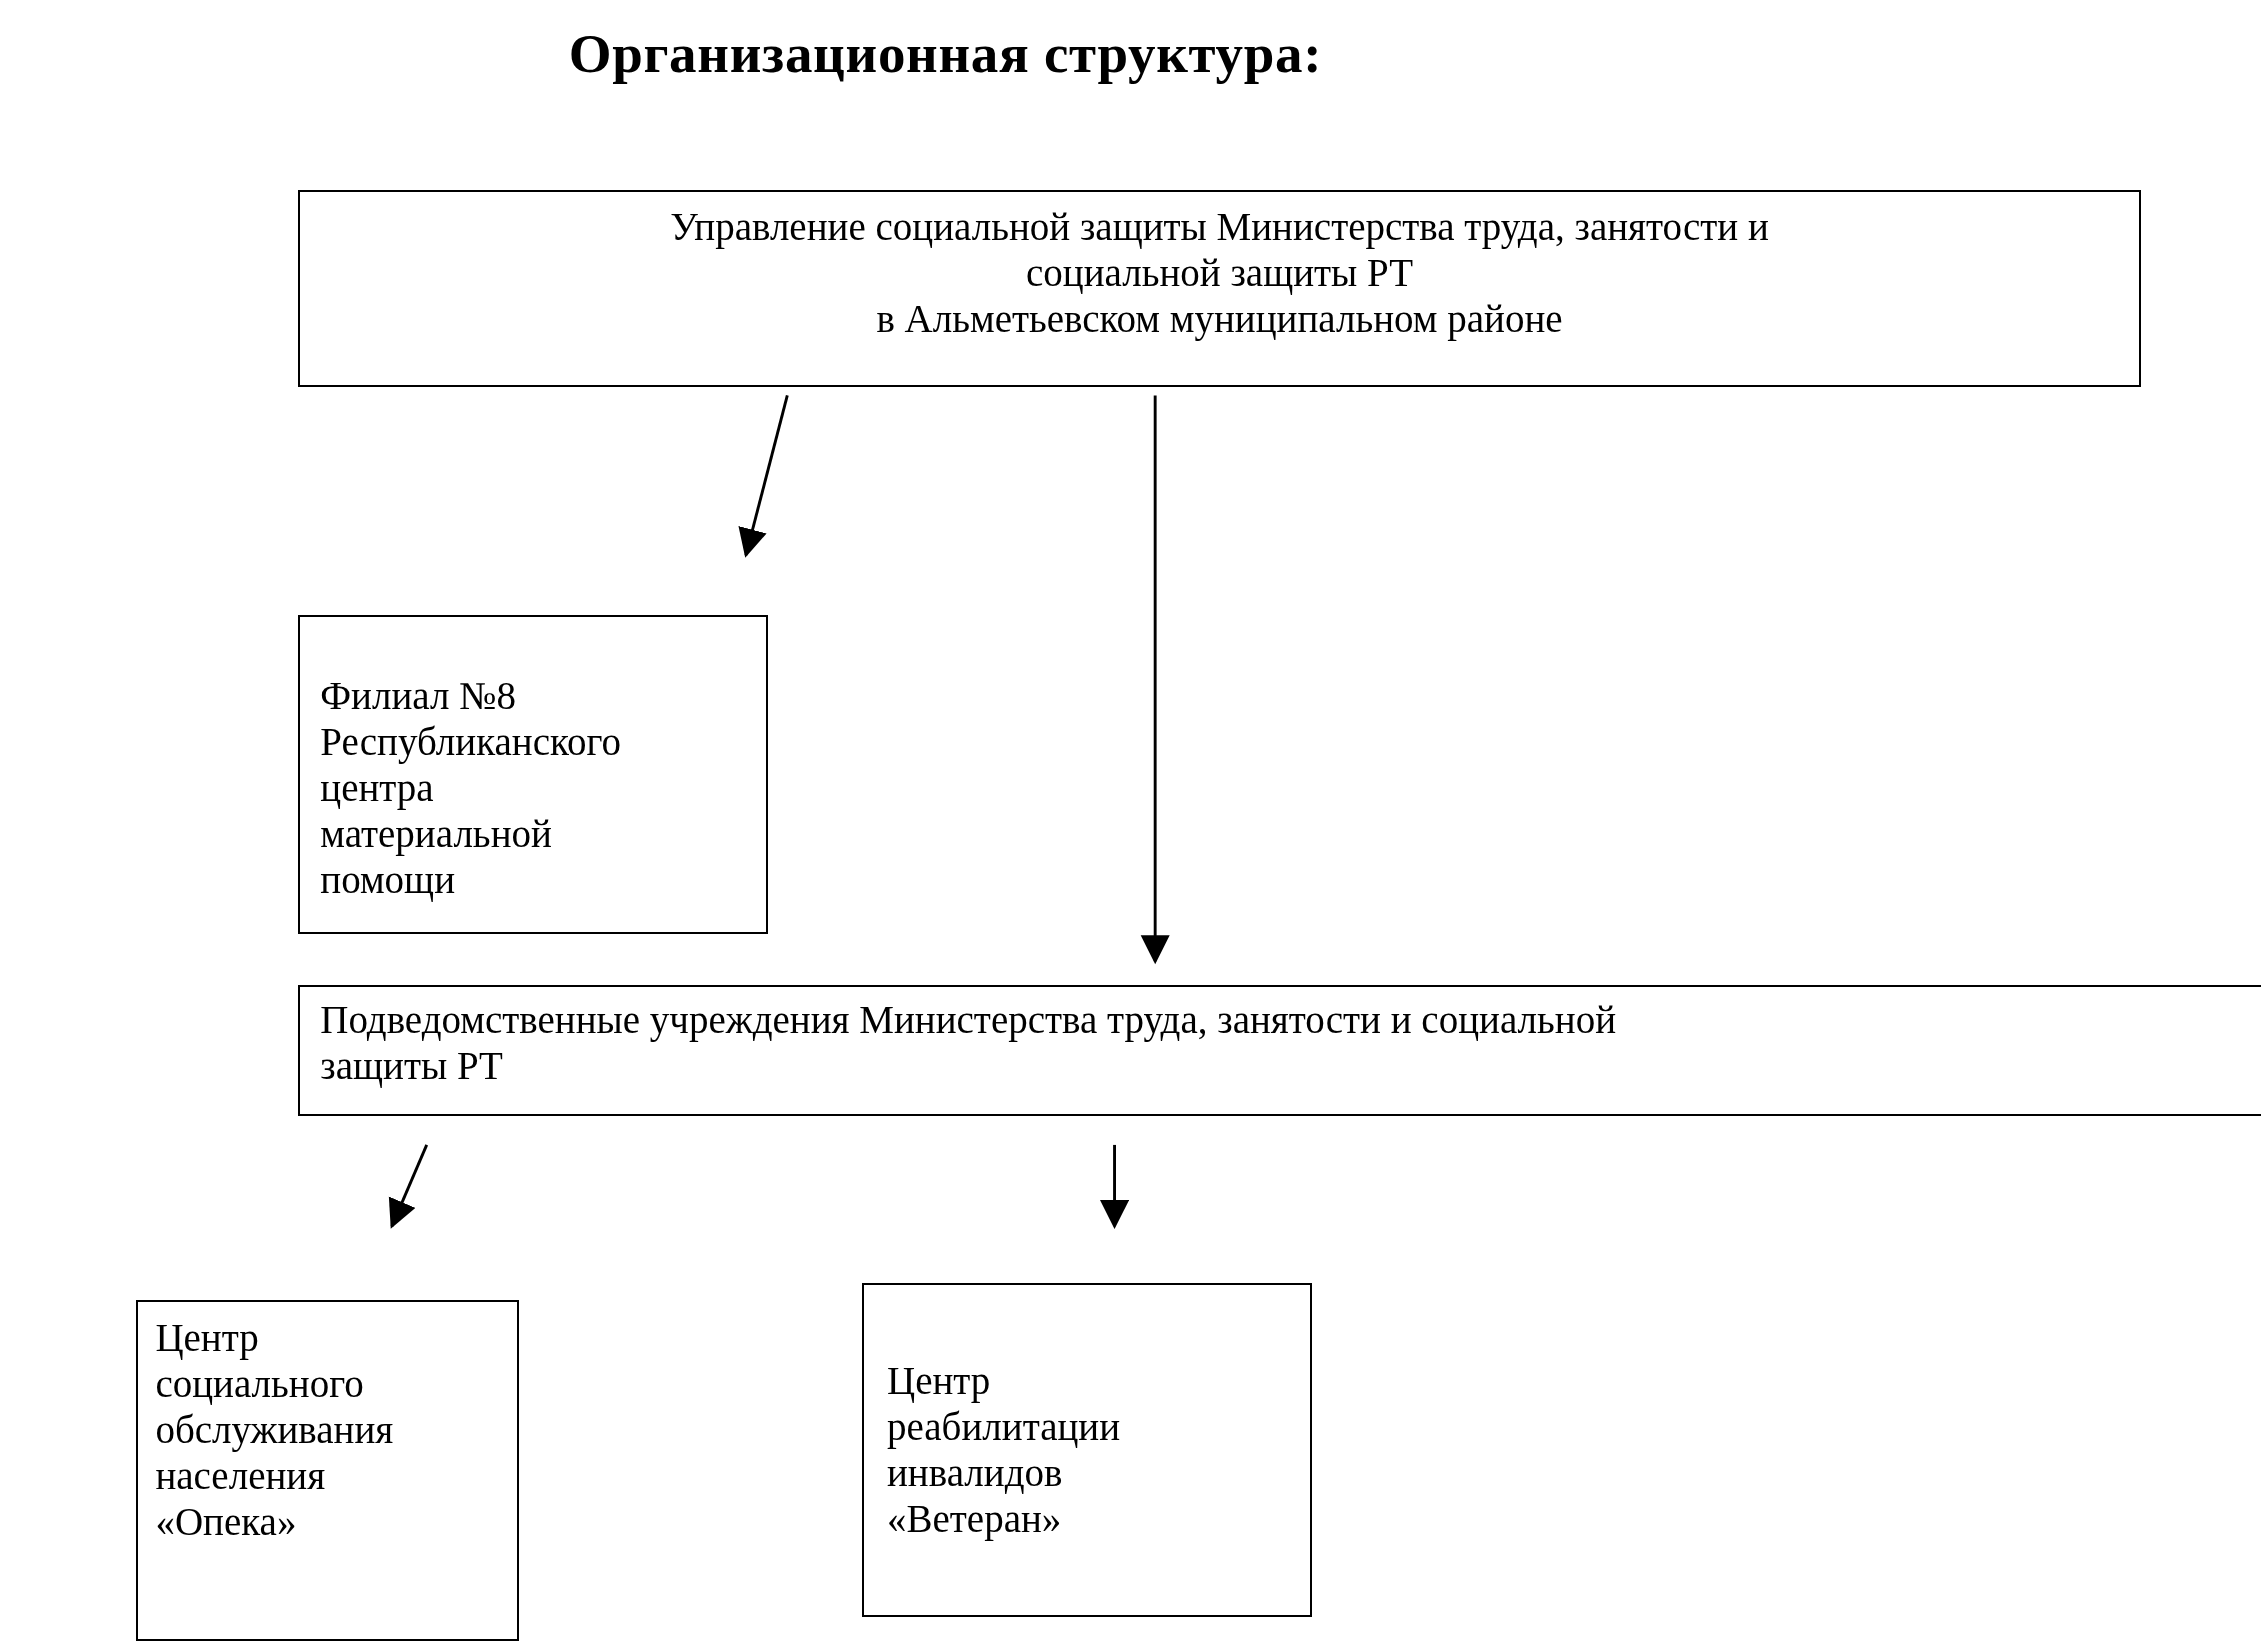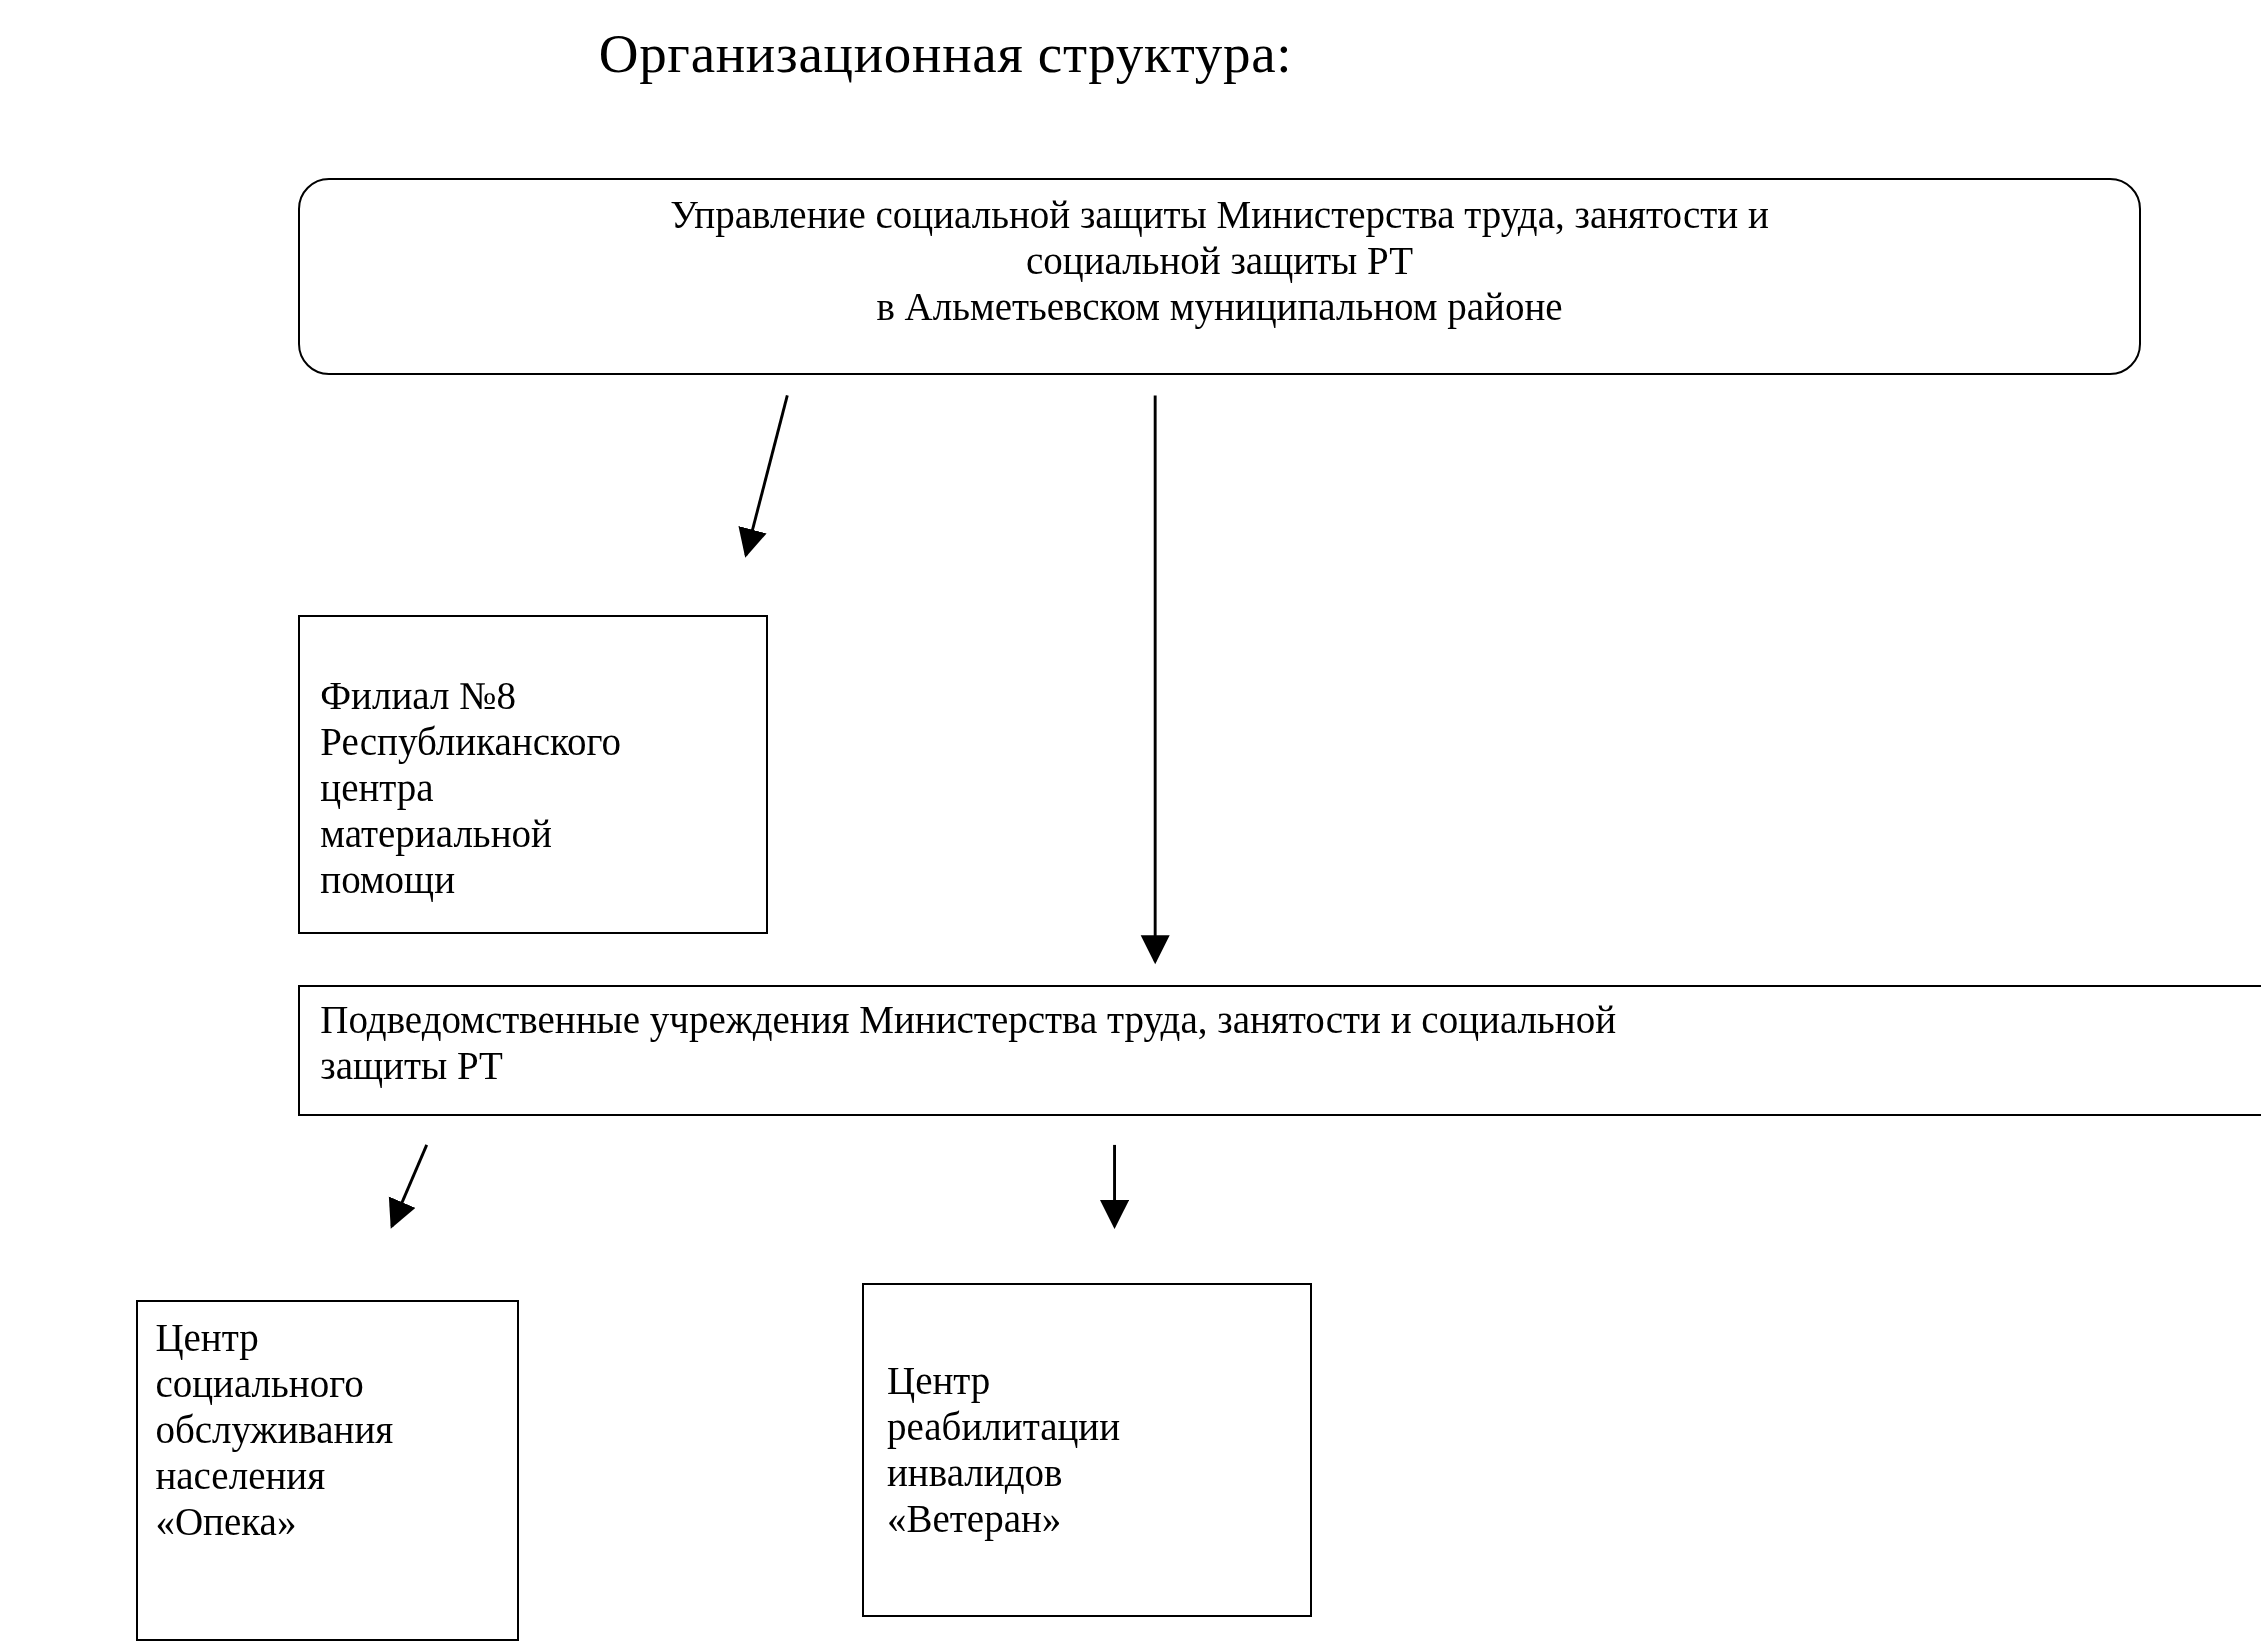--- a/index.html
+++ b/index.html
@@ -19,45 +19,44 @@
     background: #ffffff;
     overflow: hidden;
   }
   #diagram-title {
     position: absolute;
     left: 0;
     top: 22px;
     width: 1891px;
     text-align: center;
     font-family: "Liberation Serif", serif;
-    font-weight: normal;
+    font-weight: bold;
     font-size: 55px;
     letter-spacing: 0.7px;
     white-space: nowrap;
   }
   .node {
     position: absolute;
     border: 2.2px solid #000000;
     box-sizing: border-box;
     background: #ffffff;
   }
   .node-text {
     font-family: "Liberation Serif", serif;
     font-size: 39px;
     line-height: 1.18;
     color: #000000;
     white-space: pre-line;
   }
   
   #node-root {
     left: 298px;
-    top: 178px;
+    top: 190px;
     width: 1843px;
     height: 197px;
-    border-radius: 31px;
   }
   #node-root .node-text {
     text-align: center;
     padding: 11.6px 17.4px 0 17.4px;
   }
   
   #node-branch {
     left: 298px;
     top: 615px;
     width: 470px;

